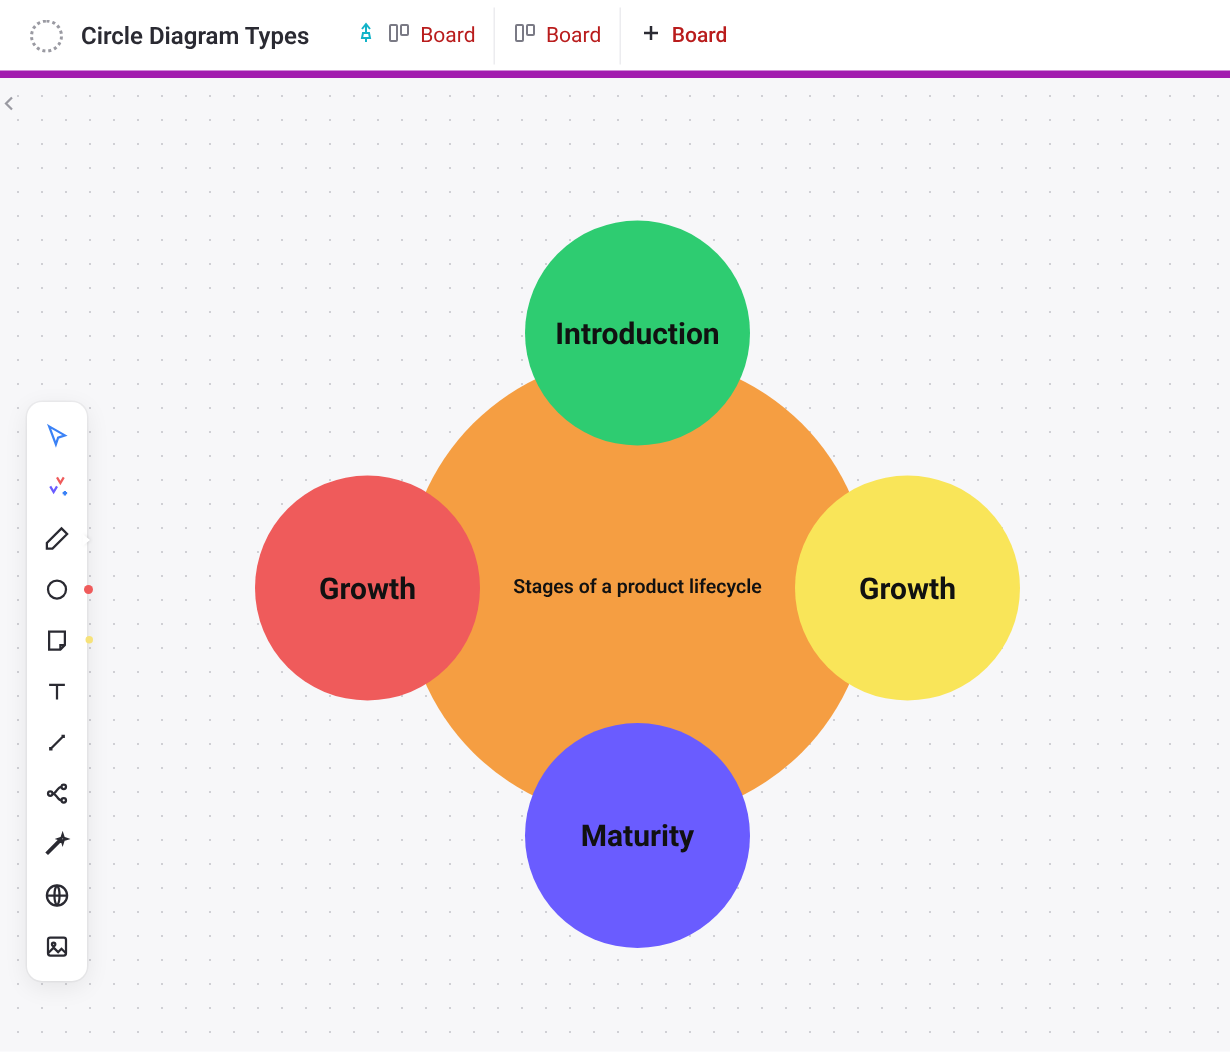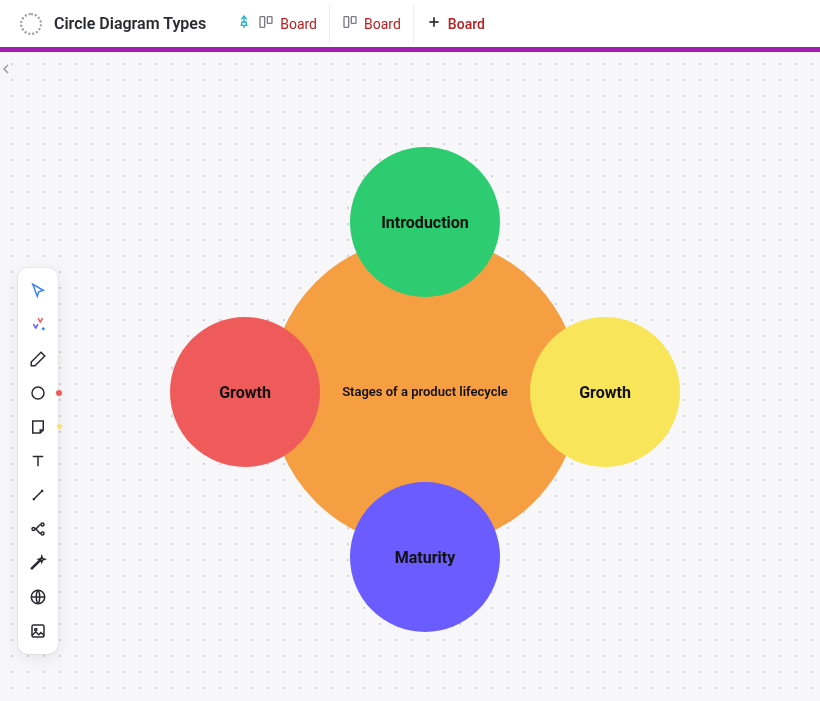--- a/index.html
+++ b/index.html
@@ -74,21 +74,21 @@
   }
 
   
   .shape {
     position: absolute; border-radius: 50%;
     display: flex; align-items: center; justify-content: center;
     font-weight: 700; color: #111; text-align: center;
   }
   .center-circle { width: 310px; height: 310px; background: #f59e42; left: 270px; top: 185px; }
   .center-circle .lbl { font-size: 13px; line-height: 1.3; font-weight: 600; max-width: 220px; }
-  .sat { width: 150px; height: 150px; font-size: 16px; }
+  .sat { width: 150px; height: 150px; font-size: 20px; }
   .sat-top    { background:#2ecc71; left: 350px; top: 95px; }
   .sat-right  { background:#f9e559; left: 530px; top: 265px; }
   .sat-bottom { background:#6a5cff; left: 350px; top: 430px; }
   .sat-left   { background:#ef5b5b; left: 170px; top: 265px; }
 
 </style>
 </head>
 <body>
 
 <div class="topbar">

